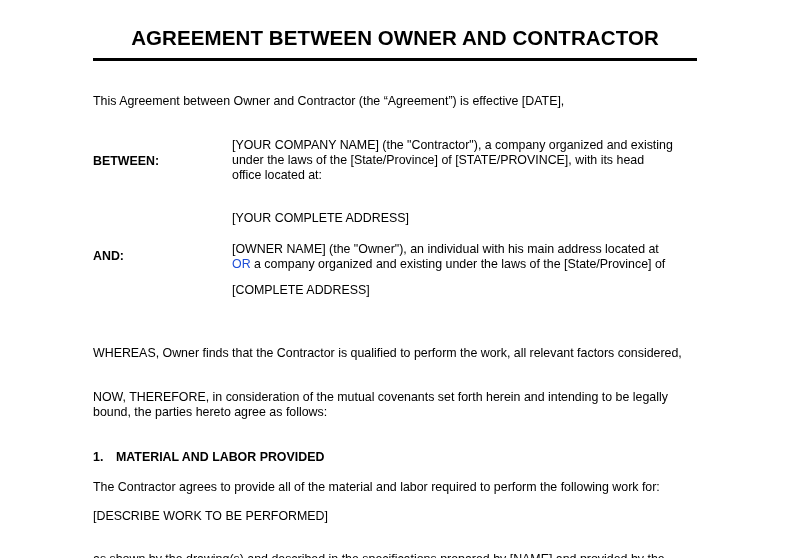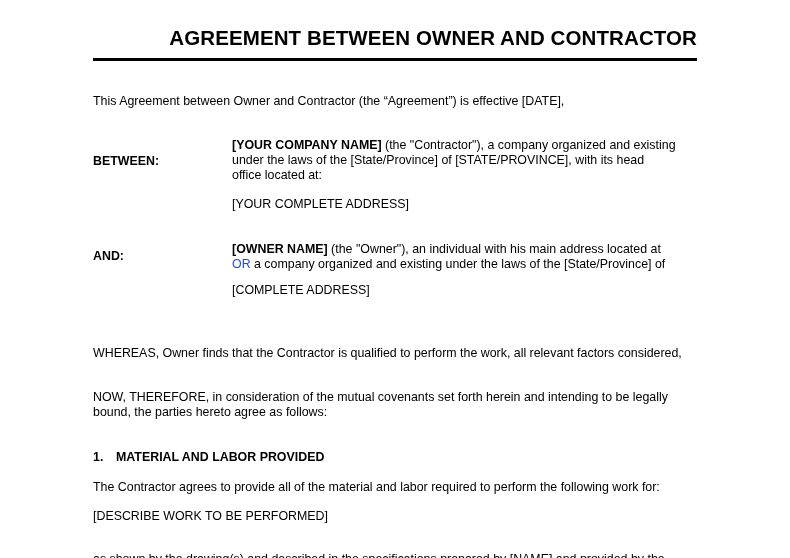--- a/index.html
+++ b/index.html
@@ -1,44 +1,44 @@
 <!DOCTYPE html>
 <html><head>
 <meta charset="utf-8">
 <style>
   html, body { margin: 0; padding: 0; background: #ffffff; }
   body { width: 790px; height: 558px; overflow: hidden; position: relative;
          font-family: "Liberation Sans", sans-serif; color: #000; }
   .page { position: absolute; left: 93px; top: 0; width: 604px; }
-  .title { position: absolute; top: 26px; left: 0; width: 604px; text-align: right;
+  .title { position: absolute; top: 26px; left: 0; width: 604px; text-align: center;
            font-weight: bold; font-size: 20.5px; letter-spacing: 0.1px; }
   .rule { position: absolute; top: 58px; left: 0; width: 604px; height: 3px; background: #000; }
   .p { position: absolute; left: 0; font-size: 12.4px; line-height: 15px; white-space: nowrap; }
   .party-label { position: absolute; left: 0; font-size: 12.4px; font-weight: bold; margin-top: 16px; }
   .party-body { position: absolute; left: 139px; font-size: 12.4px; line-height: 15px; white-space: nowrap; }
-  .b { font-weight: bold; text-align: center; }
+  .b { font-weight: normal; text-align: center; }
   .grey { color: #1d4ed8; }
   .h1 { position: absolute; left: 0; font-size: 12.4px; font-weight: bold; white-space: nowrap; }
   .h1 .num { display: inline-block; width: 23px; }
 </style>
 </head>
 <body>
 
 <div class="page">
   <div class="title">AGREEMENT BETWEEN OWNER AND CONTRACTOR</div>
   <div class="rule"></div>
 
   <div class="p" style="top:94px">This Agreement between Owner and Contractor (the “Agreement”) is effective [DATE],</div>
 
   <div class="party-label" style="top:138px">BETWEEN:</div>
   <div class="party-body" style="top:138px">
     <div><span class="b">[YOUR COMPANY NAME]</span><span> (the "Contractor"), a company organized and existing</span></div>
     <div>under the laws of the [State/Province] of [STATE/PROVINCE], with its head</div>
     <div>office located at:</div>
-    <div style="margin-top:14px">[YOUR COMPLETE ADDRESS]</div>
+    <div style="margin-top:28px">[YOUR COMPLETE ADDRESS]</div>
   </div>
 
   <div class="party-label" style="top:233px">AND:</div>
   <div class="party-body" style="top:242px">
     <div><span class="b">[OWNER NAME]</span><span> (the "Owner"), an individual with his main address located at</span></div>
     <div><span class="grey">OR</span><span> a company organized and existing under the laws of the [State/Province] of</span></div>
     <div style="margin-top:11px">[COMPLETE ADDRESS]</div>
   </div>
 
   <div class="p" style="top:346px">

